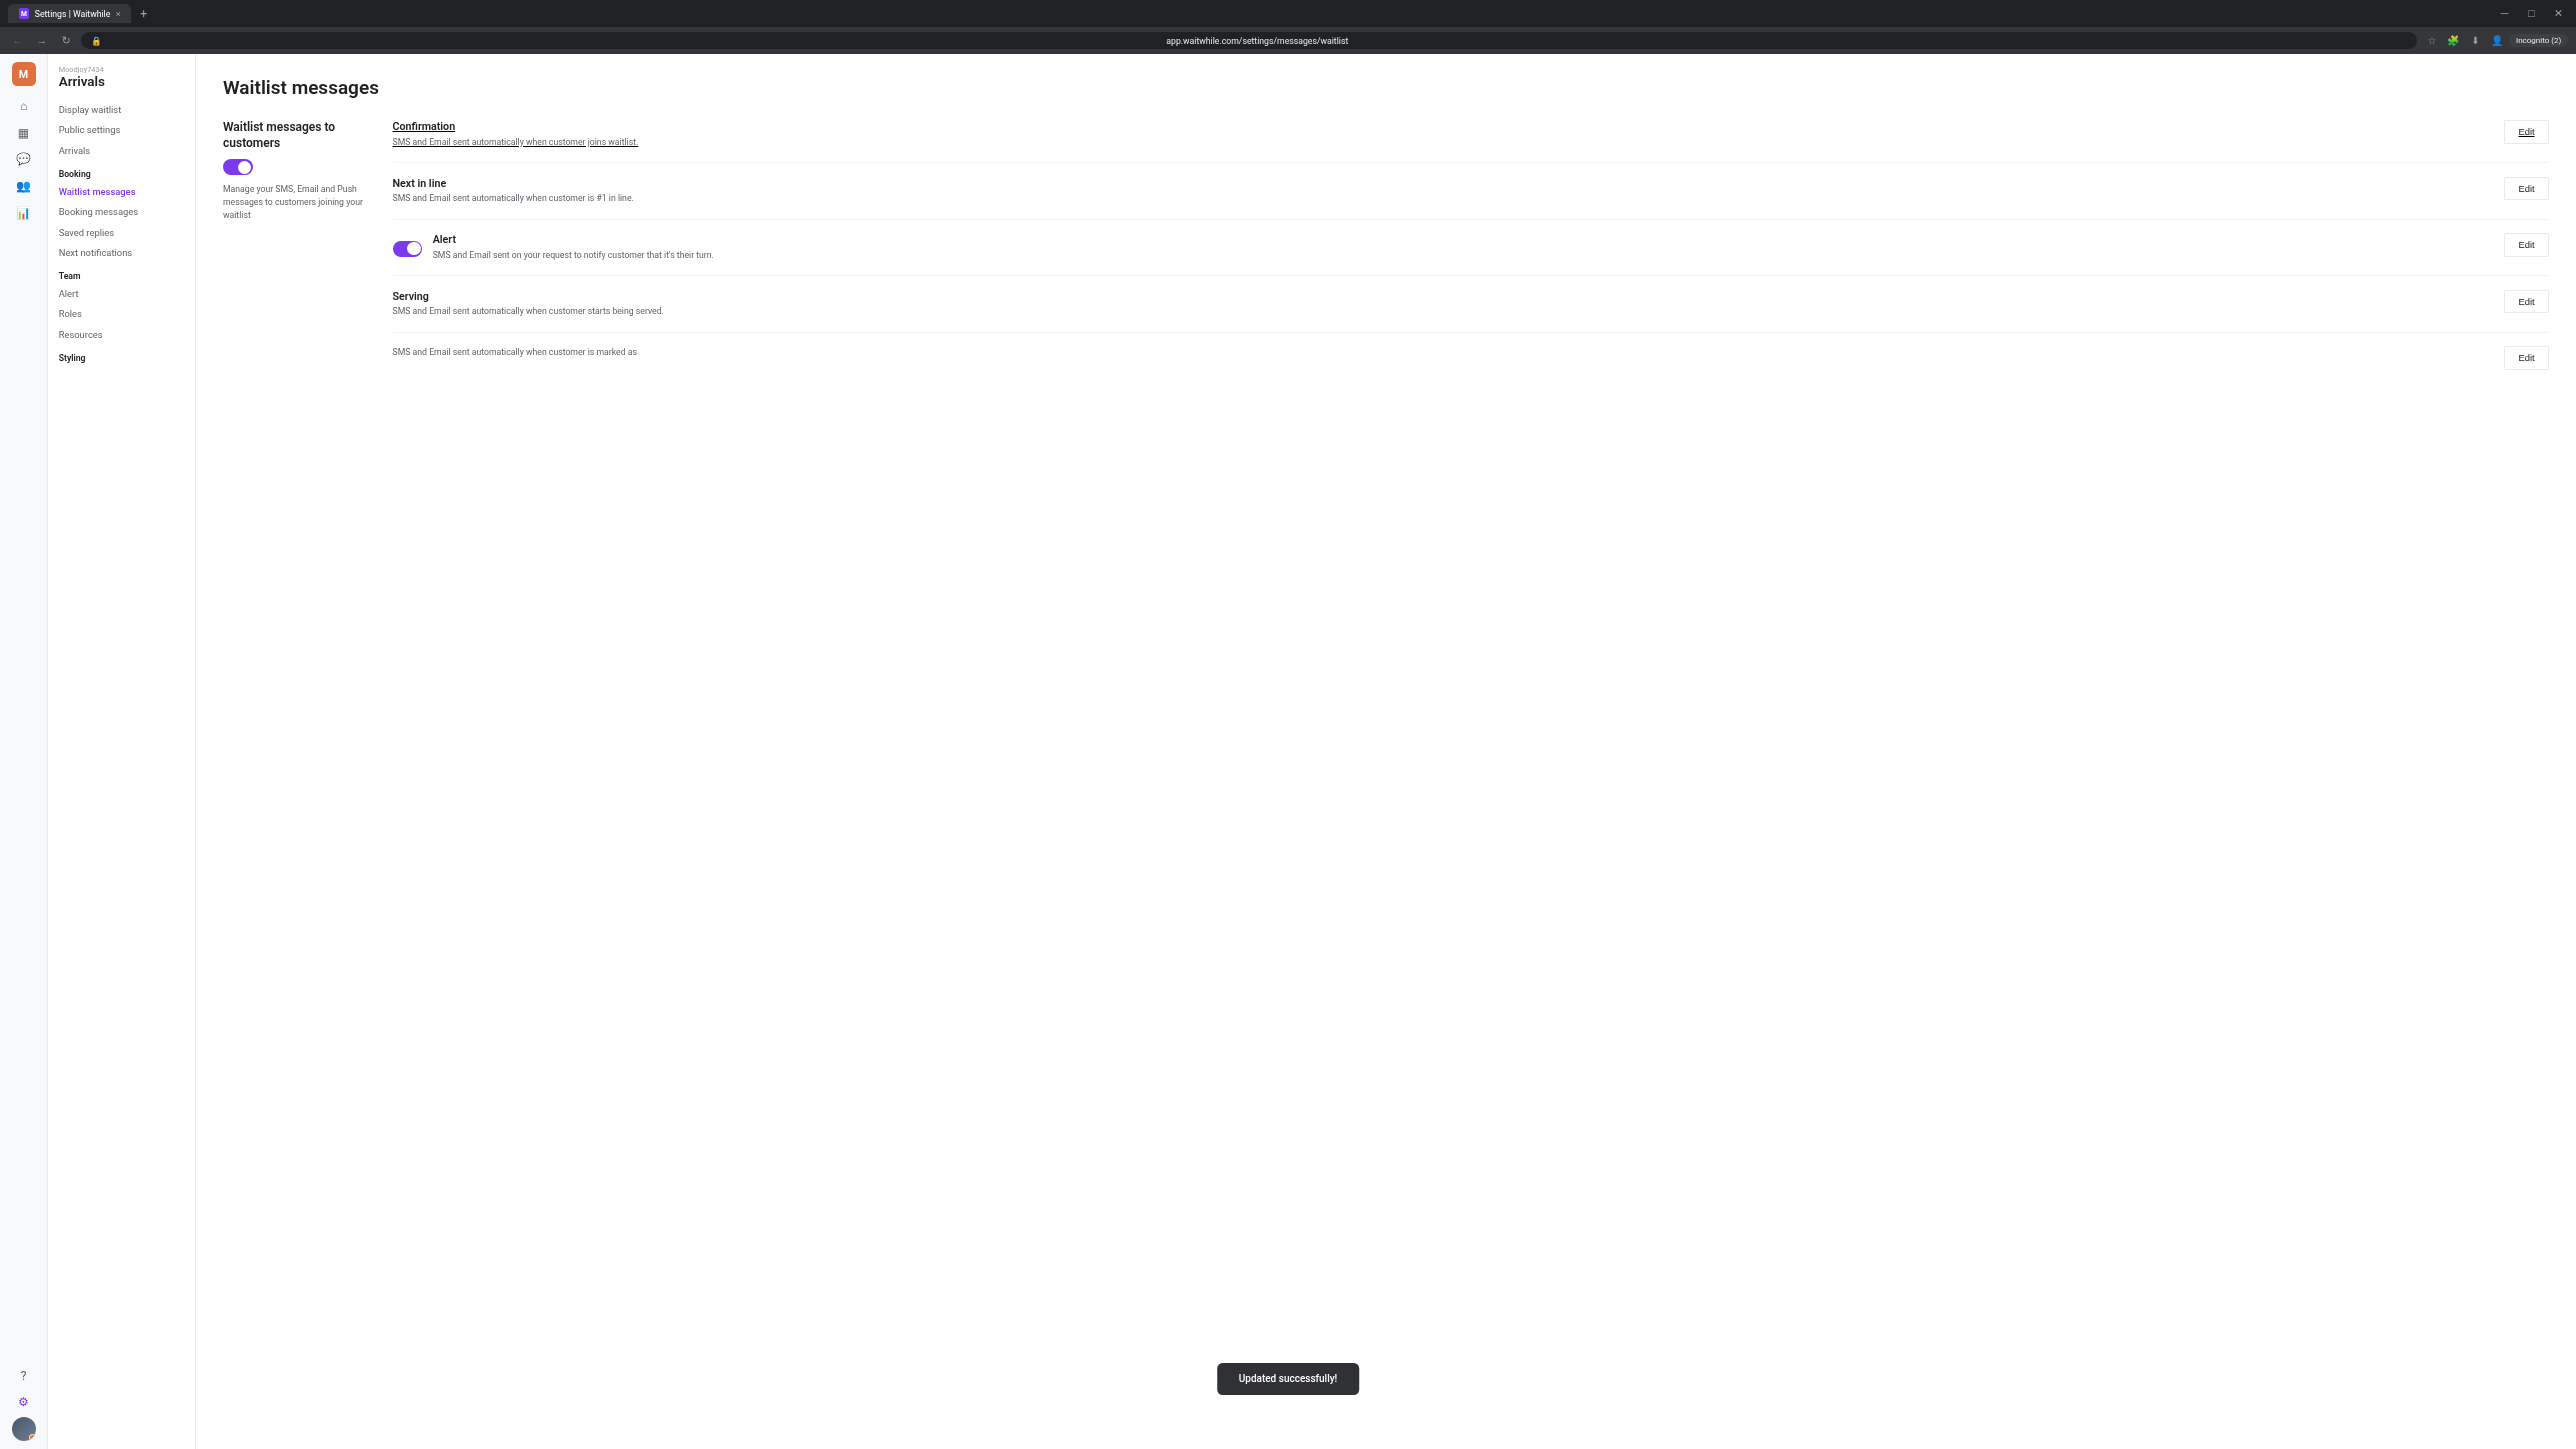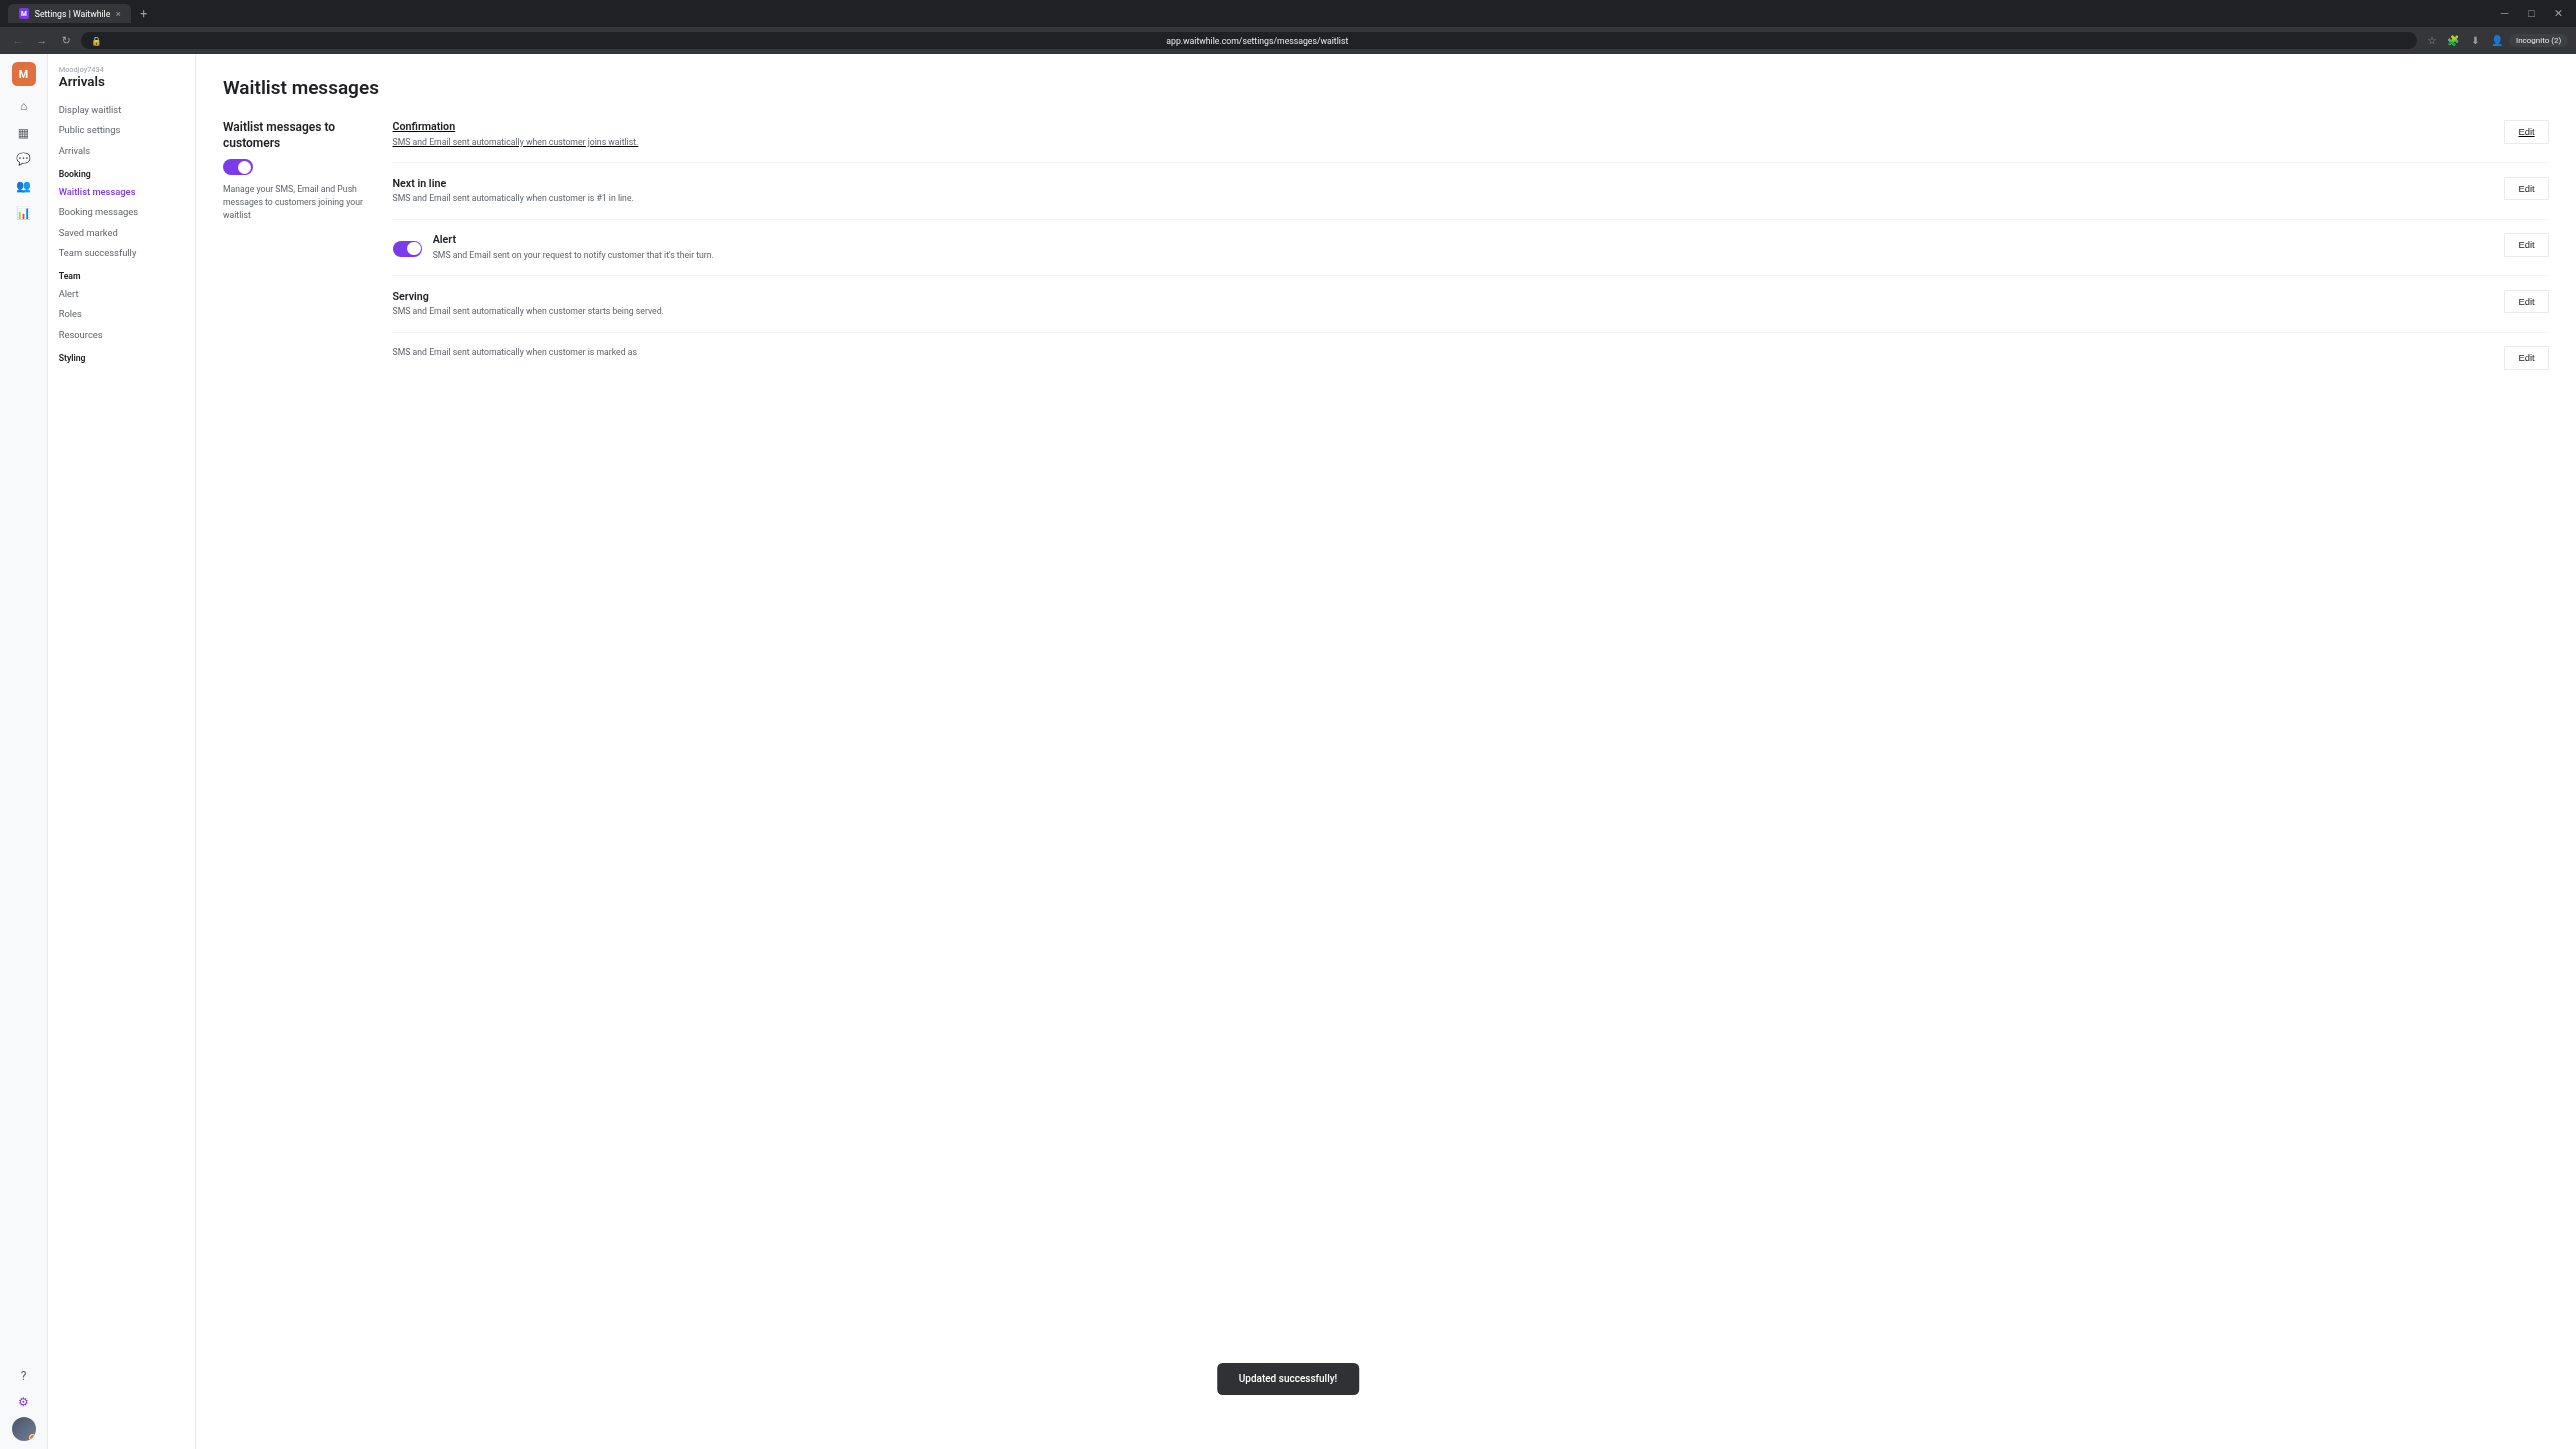--- a/index.html
+++ b/index.html
@@ -139,22 +139,22 @@
       <div class="nav-title">Arrivals</div>
     </div>
 
     <div class="nav-item">Display waitlist</div>
     <div class="nav-item">Public settings</div>
     <div class="nav-item">Arrivals</div>
 
     <div class="nav-section-label">Booking</div>
     <div class="nav-item active">Waitlist messages</div>
     <div class="nav-item">Booking messages</div>
-    <div class="nav-item">Saved marked</div>
-    <div class="nav-item">Team successfully</div>
+    <div class="nav-item">Saved replies</div>
+    <div class="nav-item">Next notifications</div>
 
     <div class="nav-section-label">Team</div>
     <div class="nav-item">Alert</div>
     <div class="nav-item">Roles</div>
     <div class="nav-item">Resources</div>
 
     <div class="nav-section-label">Styling</div>
   </div>
 
   <div class="main-content">

